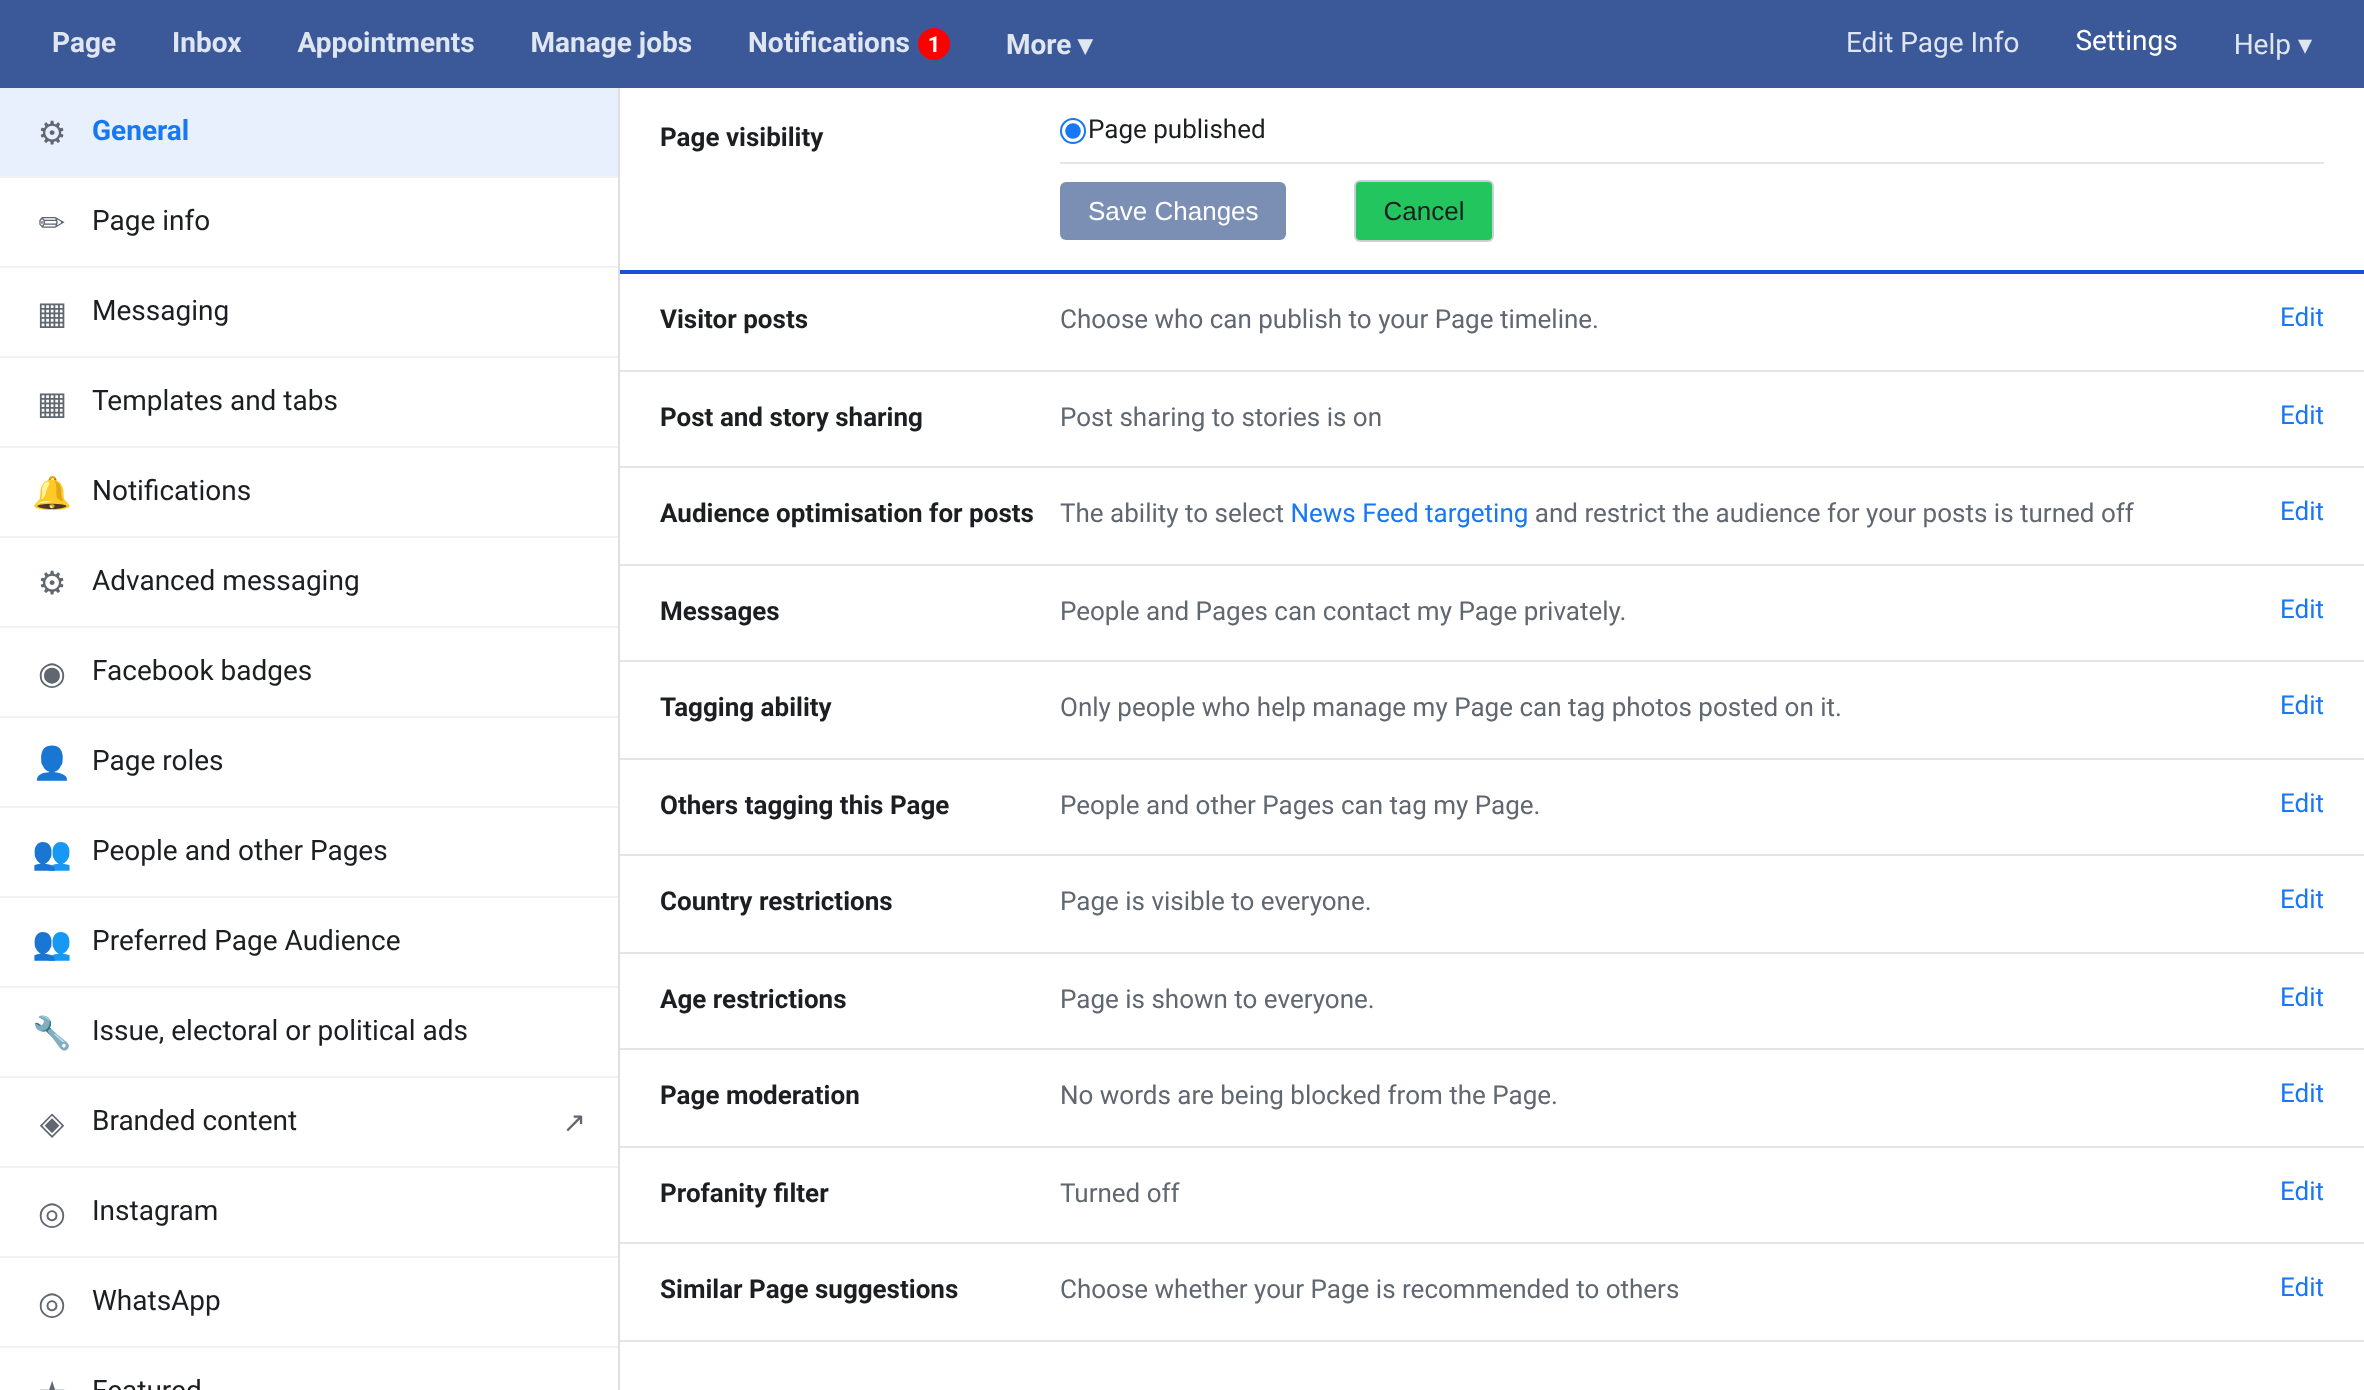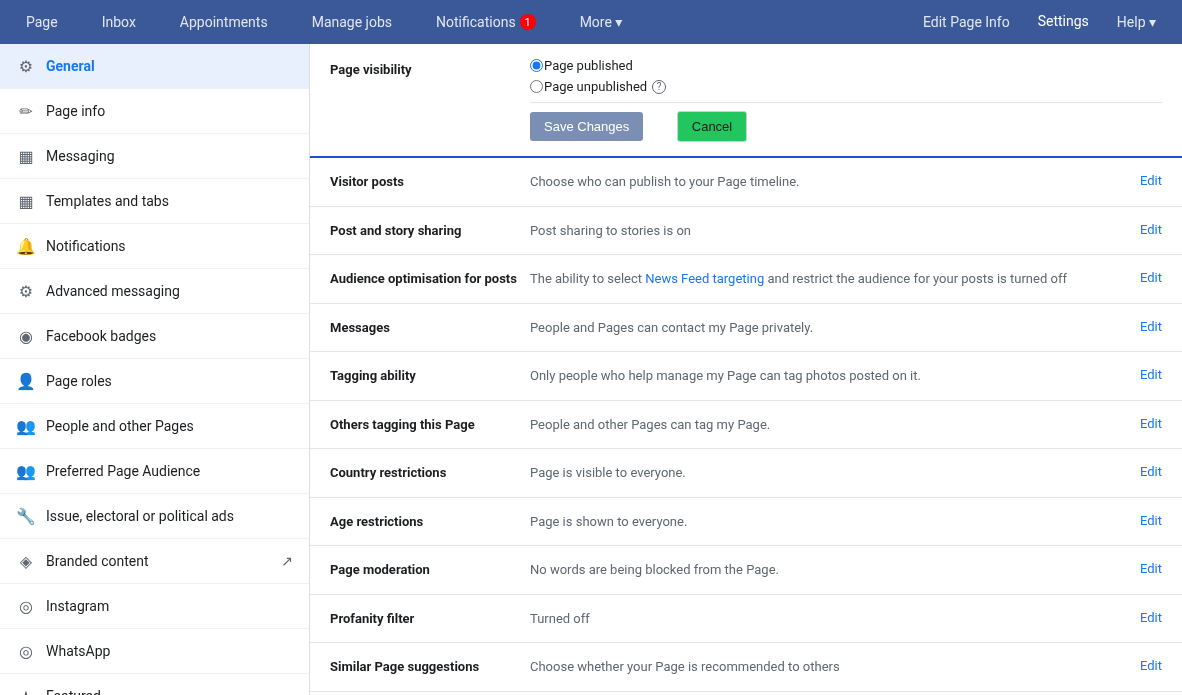--- a/index.html
+++ b/index.html
@@ -10,21 +10,22 @@
       background: #3b5998;
       display: flex;
       align-items: center;
       padding: 0 12px;
       height: 44px;
       position: relative;
     }
     .top-nav-left {
       display: flex;
       align-items: center;
-      gap: 16px;
+      gap: 0;
+      font-weight: bold;
     }
     .nav-item {
       color: #e0e6f0;
       padding: 0 14px;
       height: 44px;
       display: flex;
       align-items: center;
       cursor: pointer;
       font-size: 14px;
       white-space: nowrap;
@@ -345,25 +346,20 @@
   <main class="content">
     <div class="settings-section">
 
       <div class="page-visibility-row">
         <div class="page-visibility-title">Page visibility</div>
         <div class="page-visibility-options">
           <div class="radio-option">
             <input type="radio" name="visibility" value="published" checked="" style="">
             <span class="radio-label">Page published</span>
           </div>
-          <div class="radio-option">
-            <input type="radio" name="visibility" value="unpublished" style="">
-            <span class="radio-label">Page unpublished</span>
-            <span class="question-mark">?</span>
-          </div>
           <hr class="divider-line">
           <div>
             <button class="btn-save">Save Changes</button>
             <button class="btn-cancel">Cancel</button>
           </div>
         </div>
       </div>
 
       <div class="settings-row">
         <div class="settings-row-label">Visitor posts</div>

